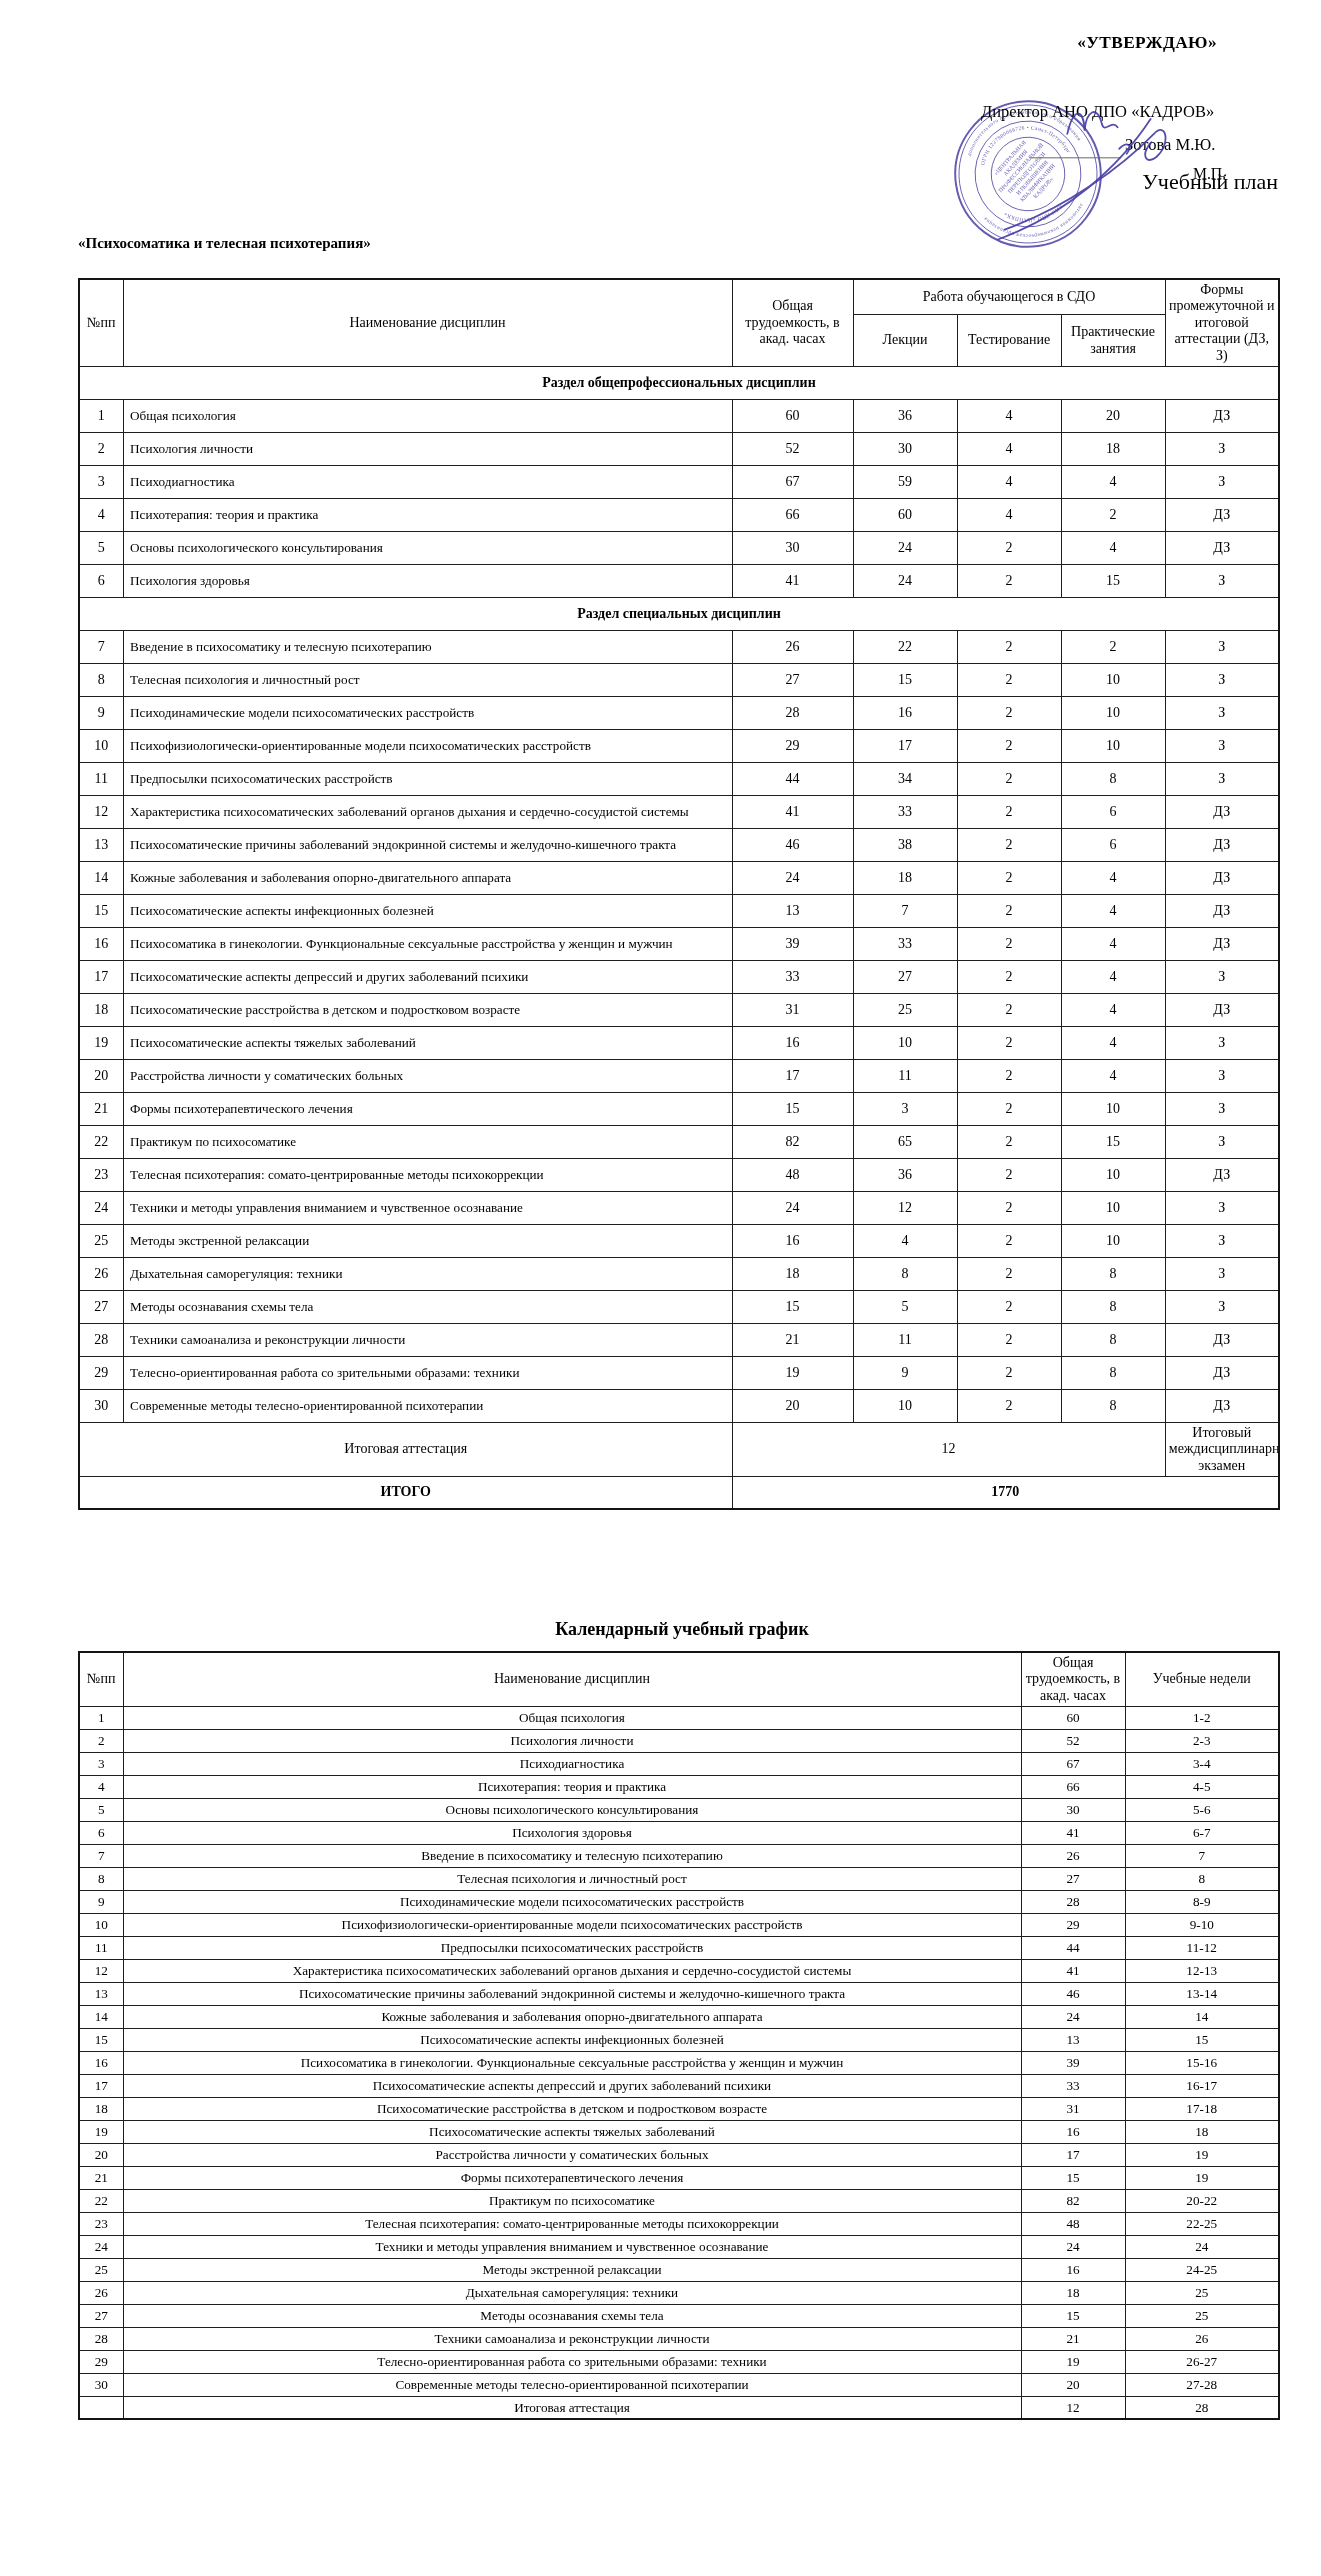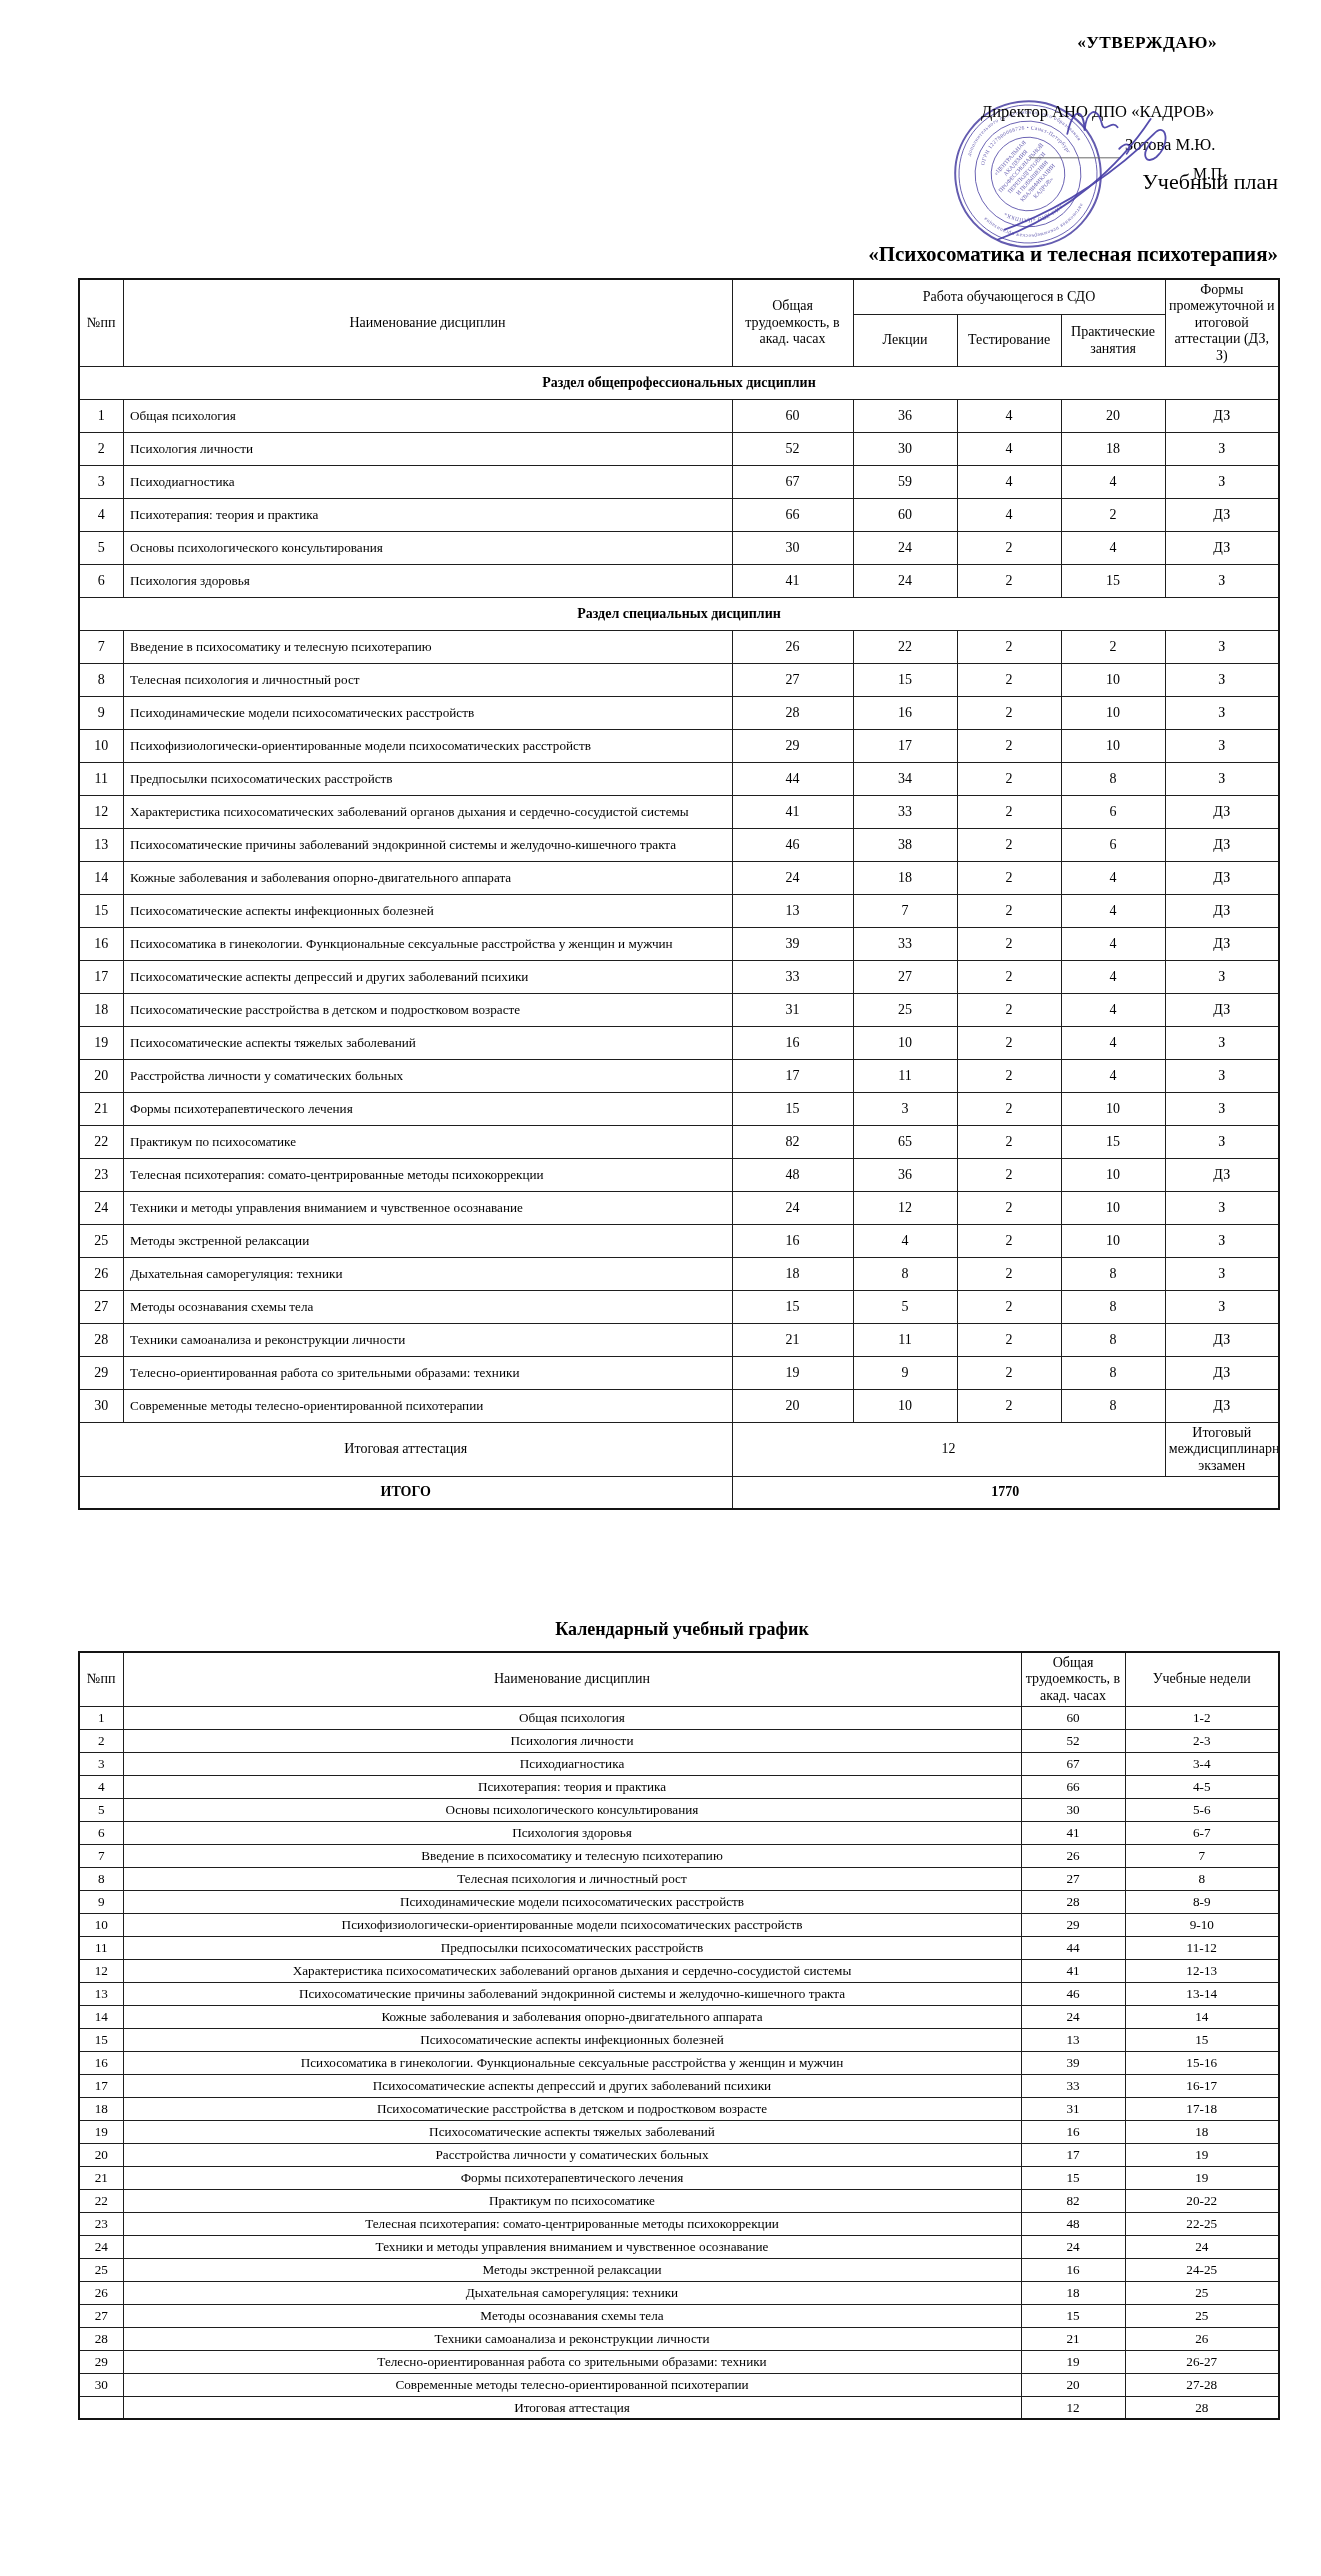--- a/index.html
+++ b/index.html
@@ -8,21 +8,21 @@
     position:relative; width:1306px; height:2576px; background:#fff;
     font-family:"Liberation Serif","DejaVu Serif",serif; color:#000; overflow:hidden;
   }
   .approve   { position:absolute; top:33px; right:89px; font-weight:bold; font-size:17.3px; letter-spacing:0.4px; z-index:3; }
   .director-line { position:absolute; left:981px; top:102px; font-size:16.5px; z-index:3; }
   .signer-name   { position:absolute; left:1125px; top:135px; font-size:16.5px; z-index:3; }
   .mp            { position:absolute; left:1193px; top:165px; font-size:15.7px; z-index:3; }
 
   .doc-title     { position:absolute; left:78px; top:169px; width:1200px; text-align:right; font-size:22px; }
   .doc-subtitle  { position:absolute; left:78px; top:206px; width:1200px; text-align:center; font-size:15.7px; }
-  .program-title { position:absolute; left:78px; top:242px; width:1200px; text-align:right; font-size:21px; font-weight:bold; }
+  .program-title { position:absolute; left:78px; top:235px; width:1200px; text-align:left; font-size:15px; font-weight:bold; }
   .schedule-title{ position:absolute; left:82px; top:1619px; width:1200px; text-align:center; font-size:18px; font-weight:bold; }
 
   .stamp-svg     { position:absolute; left:947px; top:93px; z-index:1; transform:rotate(-8deg); opacity:.9; }
   .signature-svg { position:absolute; left:950px; top:91px; z-index:4; }
 
   table.doc-table { position:absolute; left:78px; border-collapse:collapse; table-layout:fixed; border:2.5px solid #141414; }
   #table1 { top:278px; width:1200px; }
   #table2 { top:1651px; width:1200px; }
   .doc-table th, .doc-table td {
     border:1.3px solid #1e1e1e; border-top-width:1.8px; border-bottom-width:1.8px;

